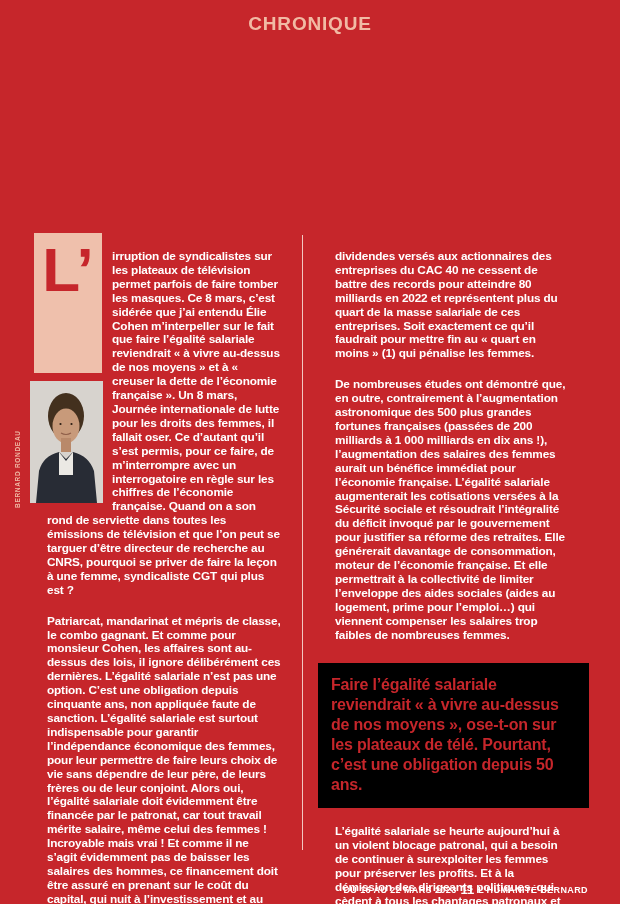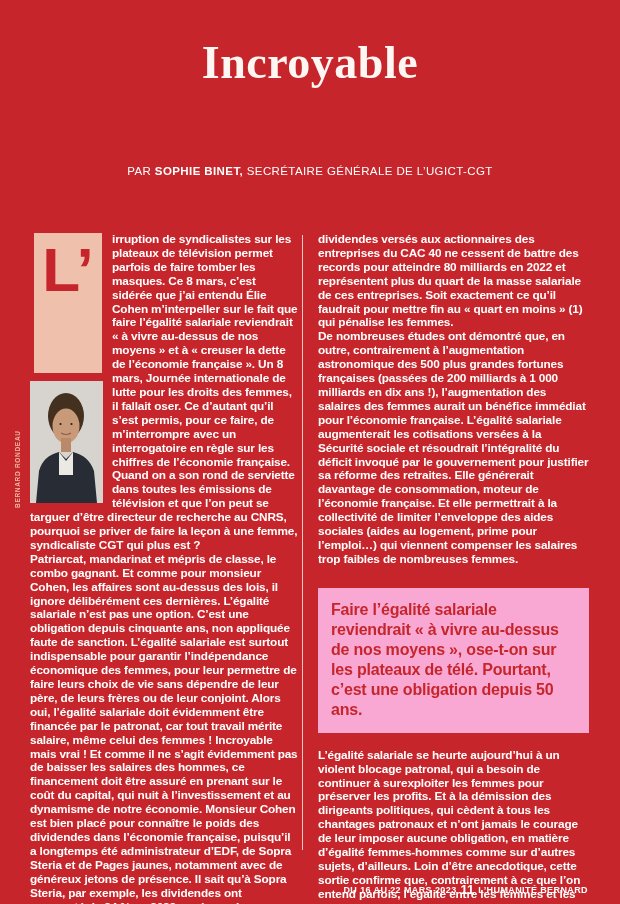--- a/index.html
+++ b/index.html
@@ -31,21 +31,21 @@
     font-size:11.5px;letter-spacing:.4px;
     color:#fff;
   }
   .byline .b{font-weight:bold;}
   
   .columns{
     position:absolute;top:233px;left:30px;
     display:flex;align-items:flex-start;
   }
   .col{font-size:11.8px;line-height:13.9px;font-weight:bold;letter-spacing:-.15px;}
-  .col p{margin:0;}
+  .col p{margin:17px;}
   .col-left{width:268px;}
   .divider{width:1px;height:615px;background:rgba(250,228,219,.85);margin:2px 4px 0 4px;}
   .col-right{width:271px;margin-left:11px;}
   
   .float-stack{float:left;width:82px;height:270px;}
   .dropcap-box{
     width:68px;height:140px;margin-left:4px;
     background:#efc0ac;
   }
   .dropcap{
@@ -59,40 +59,39 @@
   .credit{
     position:absolute;left:14px;top:508px;
     transform:rotate(-90deg);transform-origin:0 0;
     width:120px;
     font-size:6.5px;font-weight:bold;letter-spacing:.7px;
     color:#efb9a5;
   }
   
   .pullquote{
     margin:21px 0 16px 0;
-    background:#f9a8d4;color:#c6262b;
+    background:#000000;color:#c6262b;
     padding:12px 13px 13px 13px;
     font-size:16px;line-height:20px;font-weight:bold;letter-spacing:-.2px;
   }
   
   .pagefooter{
     position:absolute;right:32px;bottom:7px;
     display:flex;align-items:center;
     color:#fff;white-space:nowrap;
   }
   .f-date,.f-mag{font-size:9px;font-weight:bold;letter-spacing:.4px;}
   .f-num{font-size:13px;font-weight:bold;margin:0 4px;}
 </style>
 </head>
 <body>
 
 <div class="page">
 
-  <h1 class="title">Incroyable</h1>
-  <div class="byline"><span>PAR </span><span class="b">SOPHIE BINET,</span><span> SECRÉTAIRE GÉNÉRALE DE L’UGICT-CGT</span></div>
+  <div class="kicker">CHRONIQUE</div>
 
   <div class="credit">BERNARD RONDEAU</div>
 
   <main class="columns">
 
     <section class="col col-left">
       <div class="float-stack">
         <div class="dropcap-box">
           <span class="dropcap">L’</span>
         </div>

